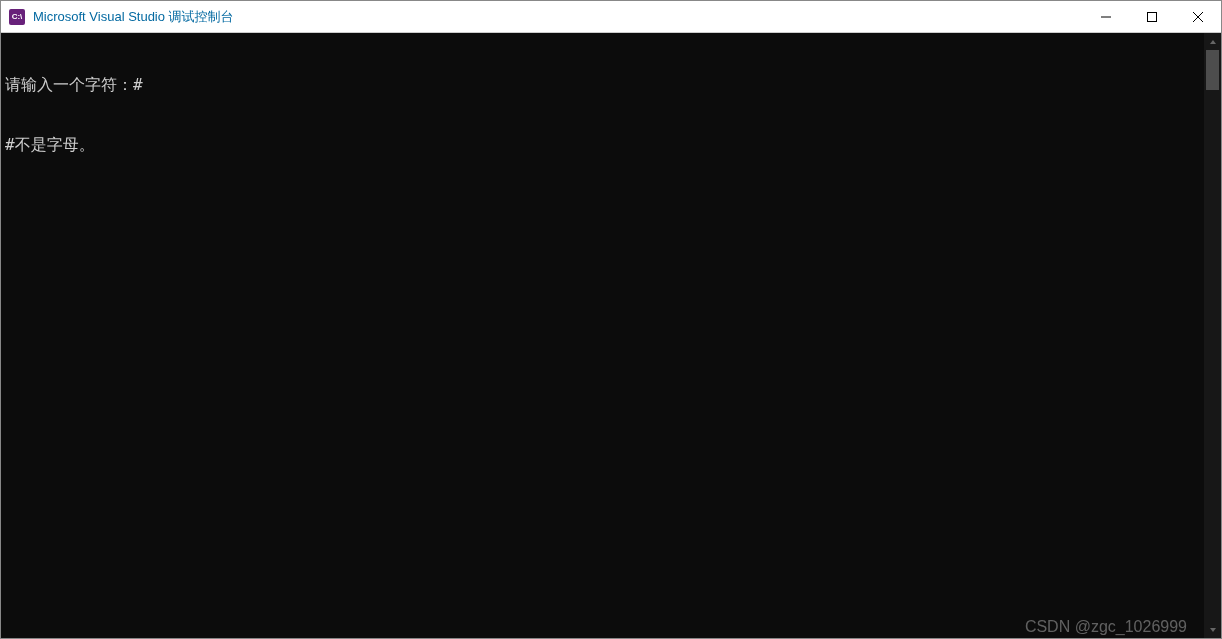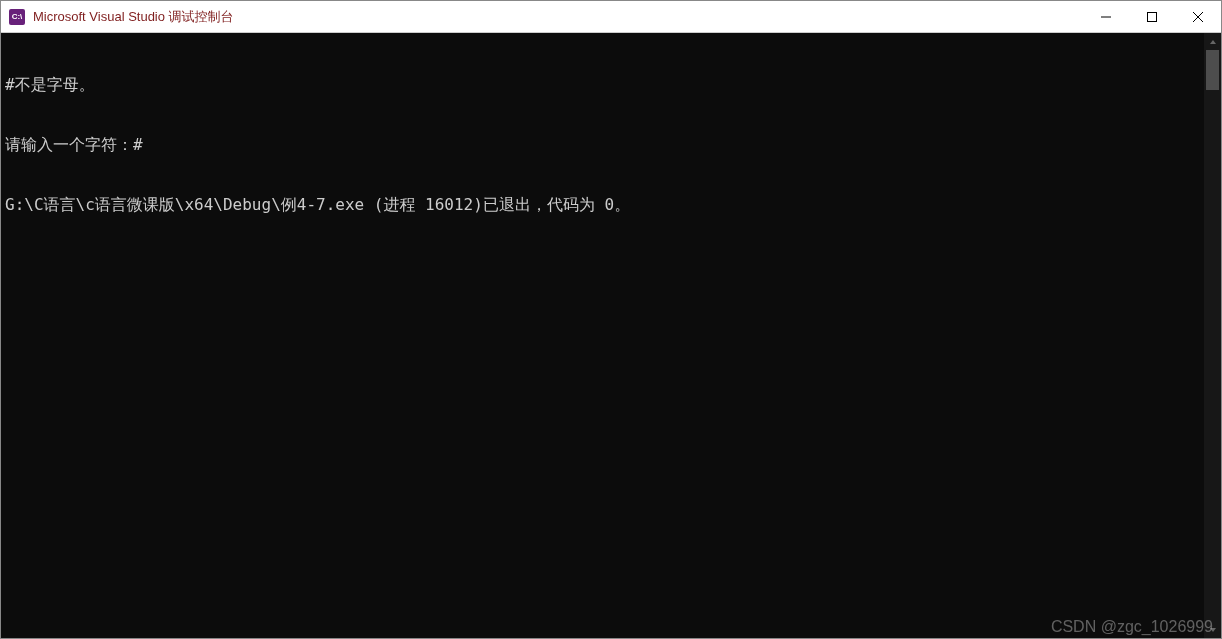--- a/index.html
+++ b/index.html
@@ -36,21 +36,21 @@
       display: flex;
       align-items: center;
       justify-content: center;
       color: #fff;
       font-size: 8px;
       font-weight: bold;
     }
     .titlebar-title {
       flex: 1;
       font-size: 13px;
-      color: #7f1d1d;
+      color: #0369a1;
       white-space: nowrap;
       overflow: hidden;
     }
     .win-controls {
       display: flex;
       height: 100%;
     }
     .win-btn {
       width: 46px;
       height: 100%;
@@ -93,21 +93,21 @@
     }
     .scroll-btn svg { width: 8px; height: 8px; }
     .scroll-thumb {
       height: 40px;
       background: #4d4d4d;
       margin: 0 2px;
     }
     .scroll-track { flex: 1; }
     .watermark {
       position: absolute;
-      right: 8px;
+      right: 34px;
       bottom: 2px;
       color: rgba(200,200,200,0.45);
       font-size: 16px;
       font-family: "Microsoft YaHei", sans-serif;
     }
   </style>
 </head>
 <body>
 
 <div class="window">
@@ -128,23 +128,22 @@
       <div class="win-btn close">
         <svg viewBox="0 0 10 10">
             <line x1="0" y1="0" x2="10" y2="10" stroke="currentColor" stroke-width="1"></line>
             <line x1="10" y1="0" x2="0" y2="10" stroke="currentColor" stroke-width="1"></line>
           </svg>
       </div>
     </div>
   </div>
   <div class="console-area">
     <div class="console-content">
+      <span class="console-line">请输入一个字符：#</span>
       <span class="console-line">#不是字母。</span>
-      <span class="console-line">请输入一个字符：#</span>
-      <span class="console-line">G:\C语言\c语言微课版\x64\Debug\例4-7.exe (进程 16012)已退出，代码为 0。</span>
     </div>
     <div class="scrollbar">
       <div class="scroll-btn">
         <svg viewBox="0 0 8 8">
             <polygon points="4,2 7,6 1,6" fill="#666"></polygon>
           </svg>
       </div>
       <div class="scroll-thumb"></div>
       <div class="scroll-track"></div>
       <div class="scroll-btn">

